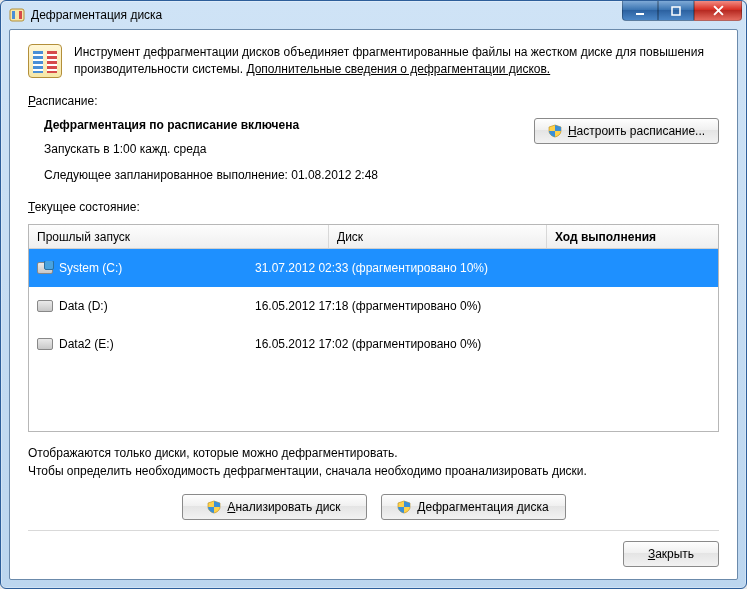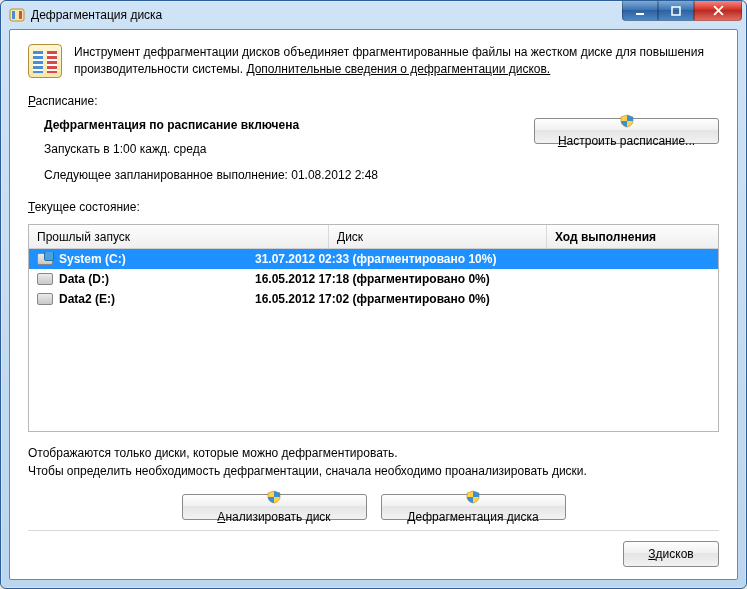--- a/index.html
+++ b/index.html
@@ -91,21 +91,21 @@
   .schedule-info .line { margin-bottom:12px; }
   .btn {
     min-width: 185px;
     height: 26px;
     padding: 0 12px;
     border:1px solid #8a8a8a;
     border-radius:3px;
     background: linear-gradient(to bottom, #fefefe 0%, #f0f0f0 45%, #e4e4e4 46%, #f2f2f2 100%);
     font: inherit;
     cursor:pointer;
-    display:inline-flex; align-items:center; justify-content:center; gap:6px;flex-direction:column;
+    display:inline-flex; align-items:center; justify-content:center; gap:6px;
   }
   .shield-icon {
     width:14px; height:14px; display:inline-block;
   }
   .table-wrap {
     border:1px solid #b7b7b7;
     flex: 1 1 auto;
     min-height: 160px;
     margin-bottom: 14px;
     background:#fff;
@@ -119,21 +119,21 @@
     font-weight:400;
   }
   .th {
     padding:0 8px; height:100%;
     display:flex; align-items:center;
     border-right:1px solid #d8d8d8;
   }
   .col-disk { width:218px; }
   .col-last { width:300px; }
   .col-prog { flex:1; border-right:none;font-weight:bold; }
-  .tbody .tr { display:flex; height:20px; align-items:center;font-weight:bold; }
+  .tbody .tr { display:flex; height:38px; align-items:center; }
   .tbody .td { padding:0 8px; overflow:hidden; white-space:nowrap; }
   .tbody .tr.selected { background:#1e90ff; color:#fff; }
   .disk-cell { display:flex; align-items:center; gap:6px; }
   .drive-ico {
     width:16px; height:12px;
     background: linear-gradient(to bottom, #eaeaea, #c8c8c8);
     border:1px solid #888; border-radius:2px;
     position:relative;
   }
   .drive-ico.system::after {
@@ -280,18 +280,18 @@
             <path d="M7 1 L13 3 V7 L7 7 Z" fill="#3b8fd6"></path>
             <path d="M7 7 L7 13 C4 12.5 1 10 1 7 Z" fill="#3b8fd6"></path>
           </svg>
         </span>
         <span class="underline-label"><span class="u">Д</span><span>ефрагментация диска</span></span>
       </button>
     </div>
 
     <div class="close-row">
       <button class="btn small">
-        <span class="underline-label"><span class="u">З</span><span>дисков</span></span>
+        <span class="underline-label"><span class="u">З</span><span>акрыть</span></span>
       </button>
     </div>
 
   </div>
 </div>
 
 </body></html>

